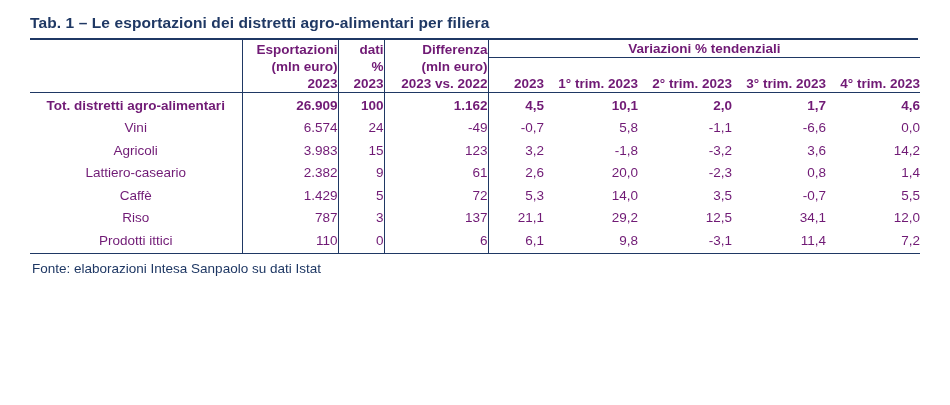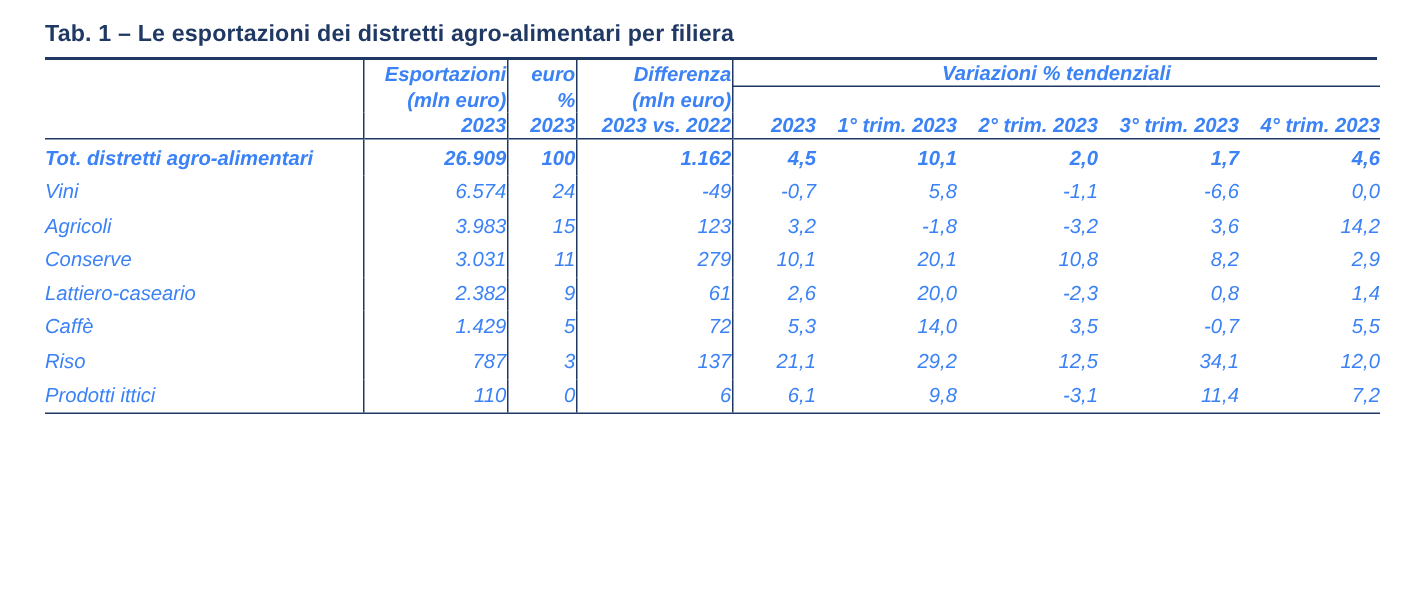--- a/index.html
+++ b/index.html
@@ -30,22 +30,21 @@
   }
   .rule-top {
     border-top: 2.5px solid #1f3864;
     margin: 0 0 0 0;
   }
   table.tab {
     width: 890px;
     border-collapse: collapse;
     table-layout: fixed;
     font-size: 13.5px;
-    color: #3b82f6;
-    font-style: italic;
+    color: #701a75;
   }
   table.tab th, table.tab td {
     padding: 0;
     vertical-align: bottom;
   }
   
   .hdr-cell {
     font-weight: bold;
     font-size: 13.5px;
     text-align: right;
@@ -72,21 +71,21 @@
     border-bottom: 1.4px solid #1f3864;
   }
   
   tbody tr td {
     line-height: 22.6px;
     height: 22.6px;
     font-size: 13.5px;
     padding: 0 6px 0 4px;
   }
   td.label {
-    text-align: left;
+    text-align: center;
     padding-left: 4px;
     white-space: nowrap;
   }
   td.num {
     text-align: right;
     white-space: nowrap;
   }
   tr.total td {
     font-weight: bold;
     padding-top: 2px;
@@ -123,21 +122,21 @@
       <col style="width:56px">
       <col style="width:94px">
       <col style="width:94px">
       <col style="width:94px">
       <col style="width:94px">
     </colgroup>
     <thead>
       <tr class="hdr-row-top">
         <th class="hdr-cell hdr-left"></th>
         <th class="hdr-cell vline-l">Esportazioni</th>
-        <th class="hdr-cell vline-l">euro</th>
+        <th class="hdr-cell vline-l">dati</th>
         <th class="hdr-cell vline-l">Differenza</th>
         <th class="hdr-cell hdr-center vline-l spanrule" colspan="5">Variazioni % tendenziali</th>
       </tr>
       <tr>
         <th class="hdr-cell hdr-left"></th>
         <th class="hdr-cell vline-l">(mln euro)</th>
         <th class="hdr-cell vline-l">%</th>
         <th class="hdr-cell vline-l">(mln euro)</th>
         <th class="hdr-cell vline-l" colspan="5"></th>
       </tr>
@@ -185,31 +184,20 @@
         <td class="num vline-l">3.983</td>
         <td class="num vline-l">15</td>
         <td class="num vline-l">123</td>
         <td class="num vline-l">3,2</td>
         <td class="num">-1,8</td>
         <td class="num">-3,2</td>
         <td class="num">3,6</td>
         <td class="num">14,2</td>
       </tr>
 
-      <tr>
-        <td class="label indent">Conserve</td>
-        <td class="num vline-l">3.031</td>
-        <td class="num vline-l">11</td>
-        <td class="num vline-l">279</td>
-        <td class="num vline-l">10,1</td>
-        <td class="num">20,1</td>
-        <td class="num">10,8</td>
-        <td class="num">8,2</td>
-        <td class="num">2,9</td>
-      </tr>
 
 
       <tr>
         <td class="label indent">Lattiero-caseario</td>
         <td class="num vline-l">2.382</td>
         <td class="num vline-l">9</td>
         <td class="num vline-l">61</td>
         <td class="num vline-l">2,6</td>
         <td class="num">20,0</td>
         <td class="num">-2,3</td>
@@ -251,14 +239,15 @@
         <td class="num">9,8</td>
         <td class="num">-3,1</td>
         <td class="num">11,4</td>
         <td class="num">7,2</td>
       </tr>
 
     </tbody>
   </table>
 
   <div class="rule-bottom"></div>
+  <div class="source">Fonte: elaborazioni Intesa Sanpaolo su dati Istat</div>
 
 </div>
 
 </body></html>

